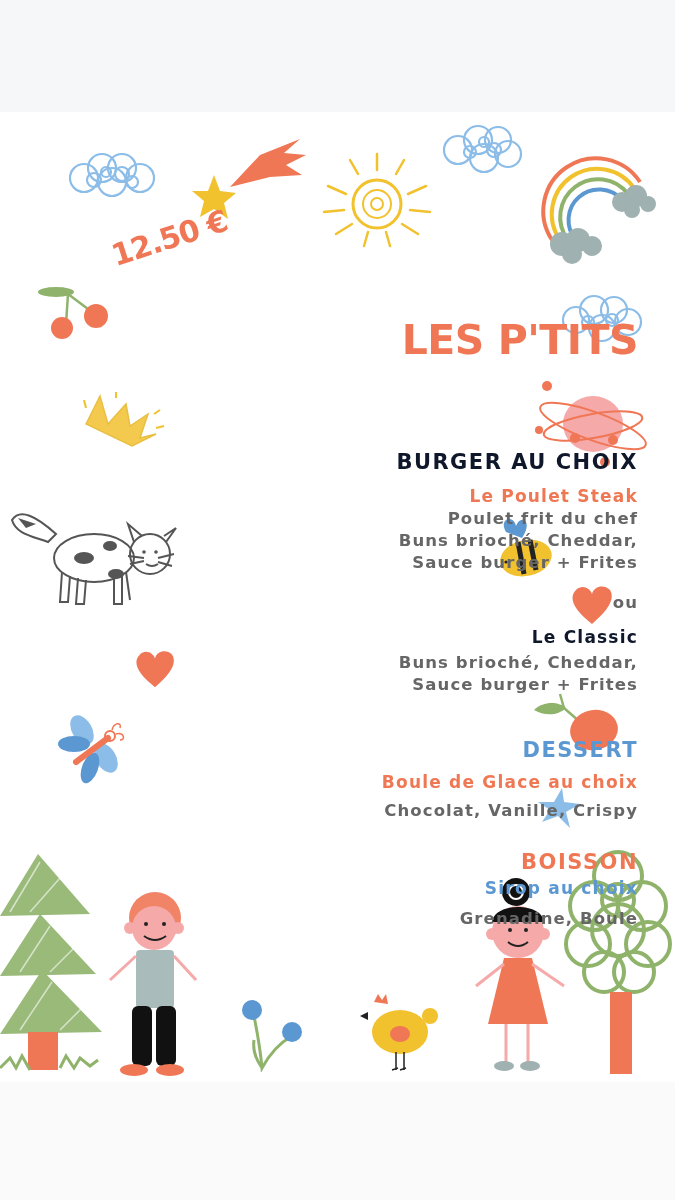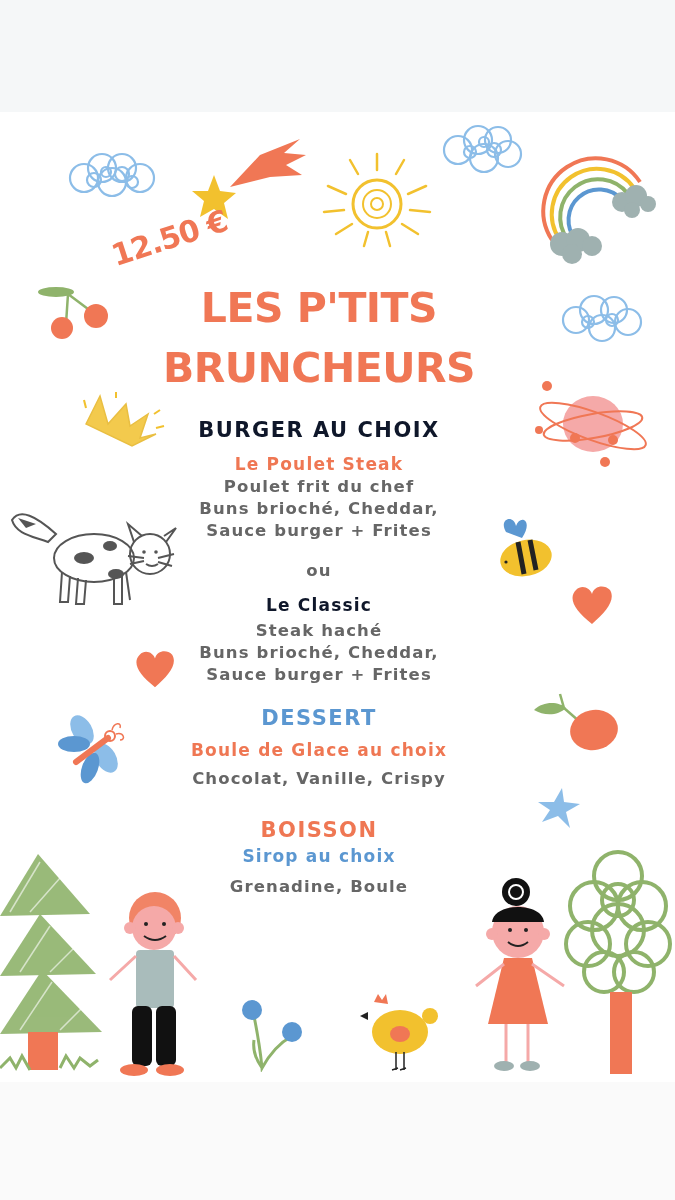--- a/index.html
+++ b/index.html
@@ -7,21 +7,21 @@
     width: 675px; height: 1200px; position: relative; overflow: hidden;
     background: #f5f7f8;
     font-family: "DejaVu Sans", sans-serif;
   }
   .bottom-bg { position: absolute; left: 0; top: 1082px; width: 675px; height: 118px; background: #fafafa; }
   .card {
     position: absolute; left: 0; top: 112px; width: 675px; height: 970px;
     background: #ffffff;
   }
   .deco { position: absolute; }
-  .center { position: absolute; left: 0; width: 638px; text-align: center; }
+  .center { position: absolute; left: 0; width: 638px; text-align: right; margin-top: 32px; }
   .price {
     position: absolute; left: 118px; top: 238px;
     font-family: "DejaVu Sans", sans-serif; font-weight: bold;
     font-size: 30px; color: #f07755; letter-spacing: -1px;
     transform: rotate(-18deg); transform-origin: left bottom;
   }
   .title {
     font-family: "DejaVu Sans", sans-serif; font-weight: bold;
     color: #f07755; font-size: 41px; line-height: 52px; letter-spacing: -0.5px;
   }
@@ -291,34 +291,32 @@
       <circle cx="70" cy="126" r="20"></circle>
       <circle cx="54" cy="54" r="16"></circle>
   </g>
   <rect x="46" y="146" width="22" height="82" fill="#f07755"></rect>
 </svg>
 
 <div class="price">12.50 €</div>
 
 <div class="center title" style="top:282px">
   <div>LES P'TITS</div>
-  <div style="margin-top:8px">BRUNCHEURS</div>
 </div>
 
 <div class="center section green" style="top:418px">BURGER AU CHOIX</div>
 <div class="center sub orange" style="top:454px">Le Poulet Steak</div>
 <div class="center body-text" style="top:476px">
   <div>Poulet frit du chef</div>
   <div>Buns brioché, Cheddar,</div>
   <div>Sauce burger + Frites</div>
 </div>
 <div class="center body-text" style="top:560px">ou</div>
 <div class="center sub green" style="top:595px">Le Classic</div>
 <div class="center body-text" style="top:620px">
-  <div>Steak haché</div>
   <div>Buns brioché, Cheddar,</div>
   <div>Sauce burger + Frites</div>
 </div>
 
 <div class="center section blue" style="top:706px">DESSERT</div>
 <div class="center sub orange" style="top:740px">Boule de Glace au choix</div>
 <div class="center body-text" style="top:768px">Chocolat, Vanille, Crispy</div>
 
 <div class="center section orange" style="top:818px">BOISSON</div>
 <div class="center sub blue" style="top:846px">Sirop au choix</div>

